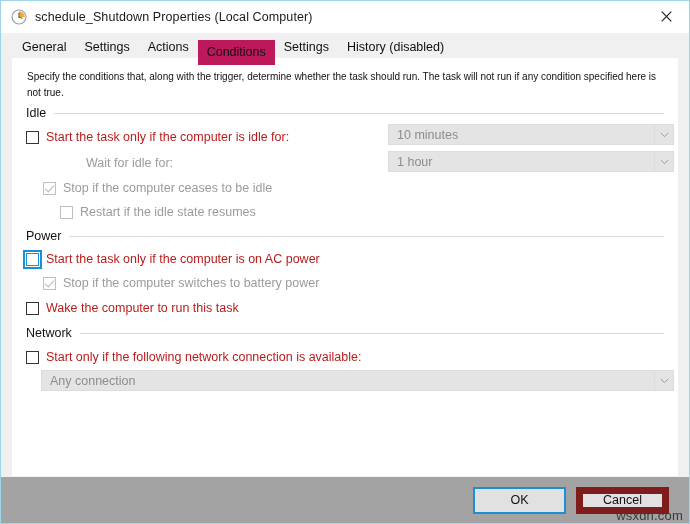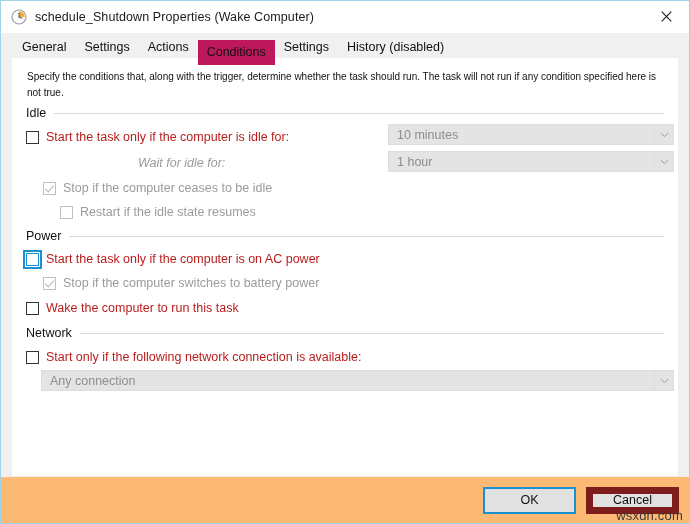--- a/index.html
+++ b/index.html
@@ -186,21 +186,21 @@
   .lbl {
     font-size: 12.5px;
     color: #b91c1c;
     white-space: nowrap;
     line-height: 14px;
   }
   .lbl.disabled { color: #9b9b9b; }
 
   .indent1 { margin-left: 17px; }
   .indent2 { margin-left: 34px; }
-  .indent-text { margin-left: 112px; font-style: italic; }
+  .indent-text { margin-left: 60px; }
 
   
   .combo {
     position: absolute;
     box-sizing: border-box;
     height: 21px;
     background: #e4e4e4;
     border: 1px solid #dcdcdc;
     display: flex;
     align-items: center;
@@ -230,25 +230,25 @@
   #idle-combo  { left: 362px; top: 0px;  width: 286px; }
   #wait-combo  { left: 362px; top: 27px; width: 286px; }
   #net-combo   { left: 15px;  top: 0px;  width: 633px; }
 
   .combo-zone { position: relative; height: 0; }
 
   
   .footer {
     height: 46px;
     min-height: 46px;
-    background: #fdba74;
+    background: #a3a3a3;
     display: flex;
     align-items: center;
     justify-content: flex-end;
-    padding-right: 10px;
+    padding-right: 20px;
     box-sizing: border-box;
     position: relative;
   }
   .btn {
     width: 93px;
     height: 27px;
     box-sizing: border-box;
     background: #e1e1e1;
     border: 7px solid #7f1d1d;
     font-family: "Liberation Sans", sans-serif;
@@ -281,21 +281,21 @@
 
 <div class="window">
 
   <div class="titlebar">
     <svg class="title-icon" viewBox="0 0 16 16">
       <circle cx="8" cy="8" r="7" fill="#ffffff" stroke="#9aa0a6" stroke-width="1.2"></circle>
       <path d="M8 2.2 A5.8 5.8 0 0 1 13.8 8 L8 8 Z" fill="#f0ad2e"></path>
       <line x1="8" y1="8" x2="8" y2="4.2" stroke="#5a6066" stroke-width="1.1" stroke-linecap="round"></line>
       <line x1="8" y1="8" x2="11" y2="9.2" stroke="#5a6066" stroke-width="1.1" stroke-linecap="round"></line>
     </svg>
-    <div class="title-text">schedule_Shutdown Properties (Wake Computer)</div>
+    <div class="title-text">schedule_Shutdown Properties (Local Computer)</div>
     <div class="title-close">
       <svg width="11" height="11" viewBox="0 0 11 11">
         <line x1="0.7" y1="0.7" x2="10.3" y2="10.3" stroke="#1a1a1a" stroke-width="1.1"></line>
         <line x1="10.3" y1="0.7" x2="0.7" y2="10.3" stroke="#1a1a1a" stroke-width="1.1"></line>
       </svg>
     </div>
   </div>
 
   <div class="tabstrip">
     <div class="tab">General</div>

